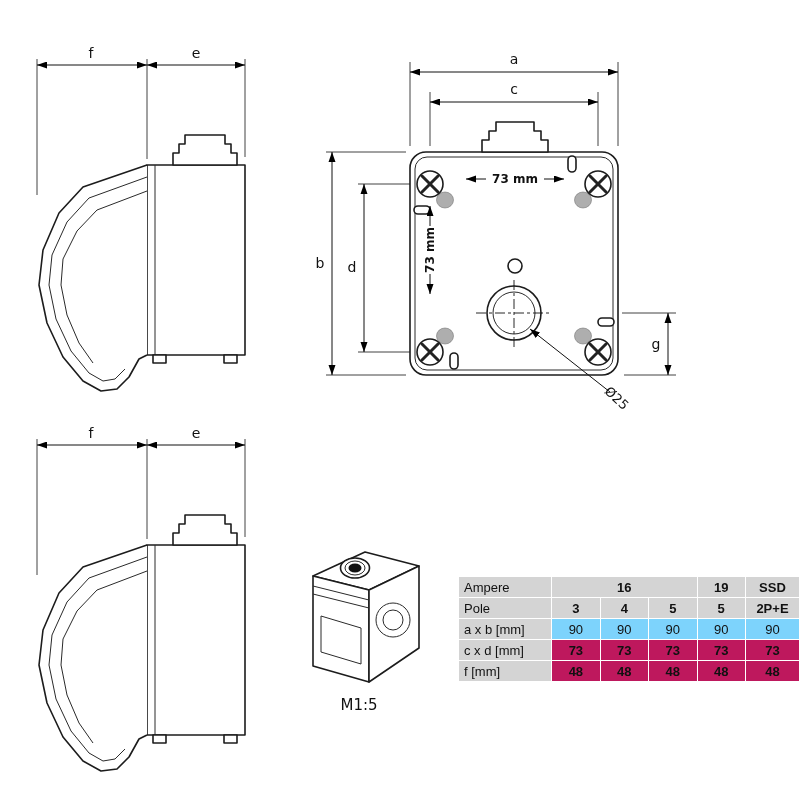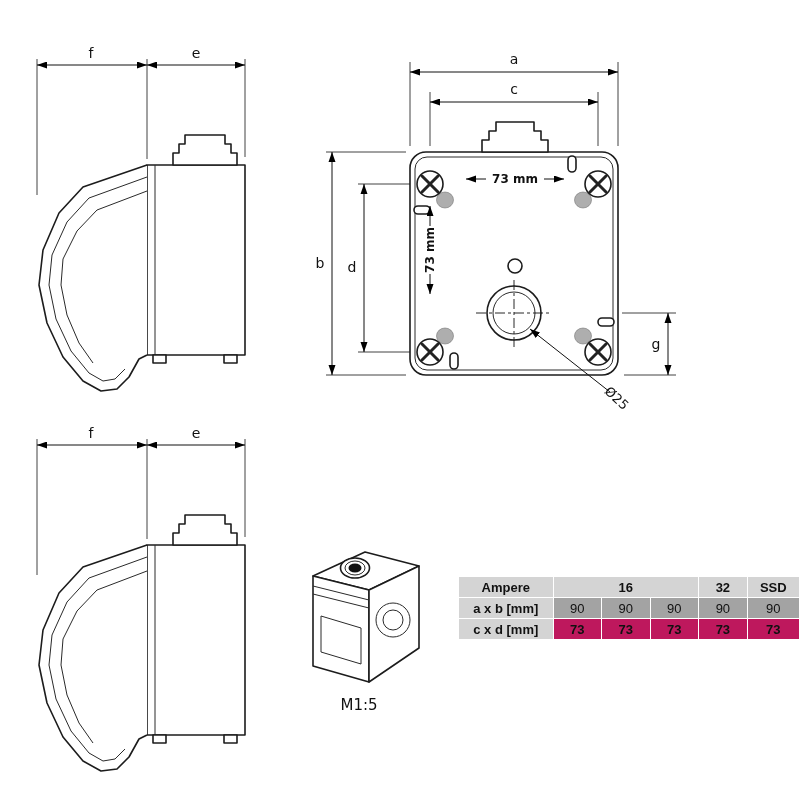--- a/index.html
+++ b/index.html
@@ -16,25 +16,25 @@
   .dim{stroke:#111;stroke-width:1;fill:none;}
   .ext{stroke:#111;stroke-width:0.8;fill:none;}
   .center{stroke:#111;stroke-width:0.9;stroke-dasharray:10 3 3 3;fill:none;}
   .boss{fill:#aeaeae;stroke:#777;stroke-width:0.6;}
   .cross{stroke:#222;stroke-width:3;stroke-linecap:round;}
 
   
   #spec{position:absolute;left:458px;top:576px;border-collapse:collapse;table-layout:fixed;
         font-size:13px;border:1px solid #9a9a9a;}
   #spec td{border:1px solid #fff;height:20px;padding:0 5px;white-space:nowrap;}
-  #spec td.lab{background:#d4d4d4;font-weight:bold;text-align:center;width:92px;}
+  #spec td.lab{background:#d4d4d4;font-weight:normal;text-align:left;width:92px;}
   #spec td.val{text-align:center;width:48px;}
   #spec tr.hdr td{background:#d4d4d4;}
   #spec tr.hdr td.val{font-weight:bold;}
-  #spec tr.r0 td.val,#spec tr.r2 td.val,#spec tr.r4 td.val{background:#a3a3a3;}
+  #spec tr.r0 td.val,#spec tr.r2 td.val,#spec tr.r4 td.val{background:#7dd3fc;}
   #spec tr.r1 td.val,#spec tr.r3 td.val{background:#be185d;}
   #spec tr.boldvals td.val{font-weight:bold;}
 </style>
 </head>
 <body>
 
 <div id="page">
 
   <svg style="left:25px;top:45px" width="240" height="335" viewBox="0 0 240 335">
     <defs>
@@ -202,35 +202,51 @@
         <col style="width:48px">
         <col style="width:48px">
         <col style="width:48px">
         <col style="width:48px">
         <col style="width:48px">
       </colgroup>
     <tbody>
         <tr class="hdr">
       <td class="lab">Ampere</td>
       <td class="val" colspan="3">16</td>
-      <td class="val">32</td>
+      <td class="val">19</td>
       <td class="val">SSD</td>
+    </tr>
+    <tr class="hdr">
+      <td class="lab">Pole</td>
+      <td class="val">3</td>
+      <td class="val">4</td>
+      <td class="val">5</td>
+      <td class="val">5</td>
+      <td class="val">2P+E</td>
     </tr>
     <tr class="r0">
       <td class="lab">a x b [mm]</td>
       <td class="val">90</td>
       <td class="val">90</td>
       <td class="val">90</td>
       <td class="val">90</td>
       <td class="val">90</td>
     </tr>
     <tr class="r1 boldvals">
       <td class="lab">c x d [mm]</td>
       <td class="val">73</td>
       <td class="val">73</td>
       <td class="val">73</td>
       <td class="val">73</td>
       <td class="val">73</td>
     </tr>
+    <tr class="r3 boldvals">
+      <td class="lab">f [mm]</td>
+      <td class="val">48</td>
+      <td class="val">48</td>
+      <td class="val">48</td>
+      <td class="val">48</td>
+      <td class="val">48</td>
+    </tr>
   </tbody>
     </table>
 
 </div>
 
 </body></html>

